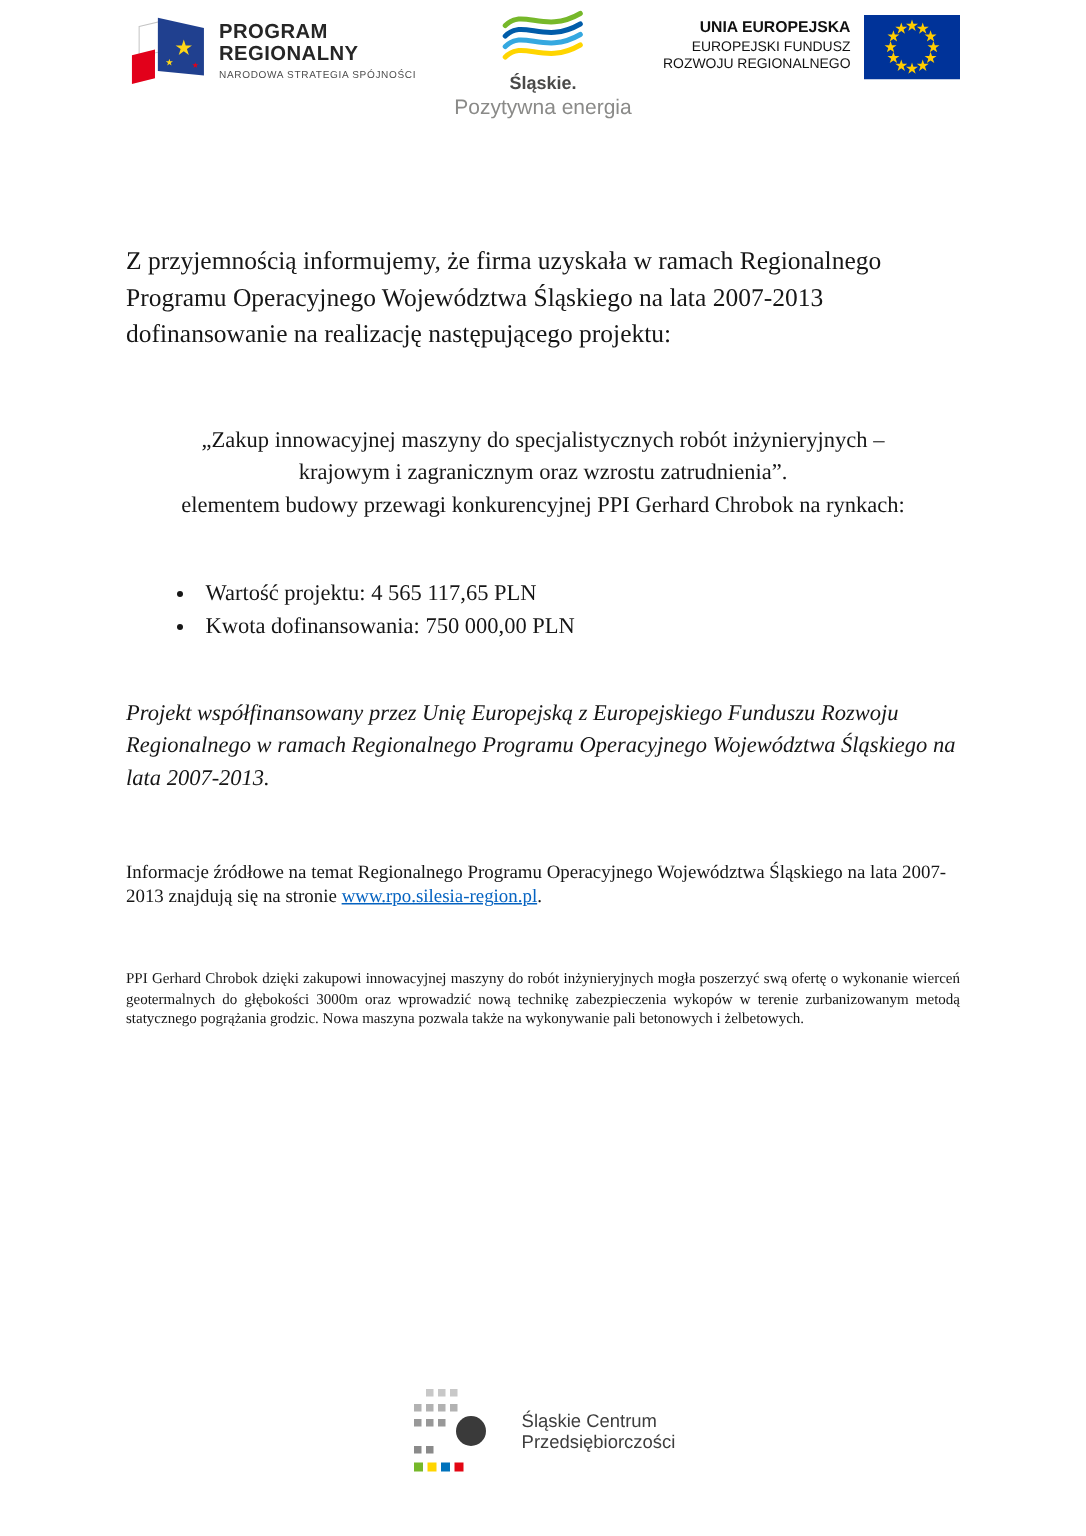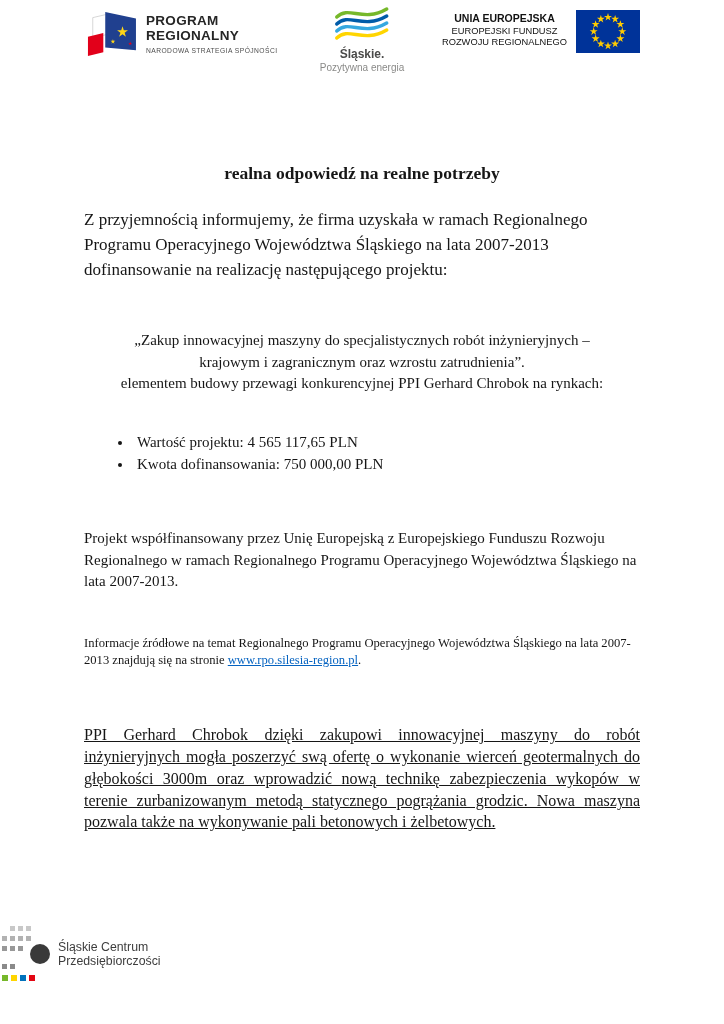--- a/index.html
+++ b/index.html
@@ -13,44 +13,44 @@
   
   .header { position:relative; height:84px; }
   .logo-left { position:absolute; left:84px; top:9px; display:flex; gap:8px; align-items:flex-start; }
   .nss-text { font-family:"Liberation Sans","DejaVu Sans",sans-serif; padding-top:5px; }
   .nss-line { font-size:13.5px; font-weight:700; line-height:1.08; color:#262626; letter-spacing:.3px; }
   .nss-sub  { font-size:6.7px; color:#4d4d4d; margin-top:4px; letter-spacing:.45px; }
 
   .logo-center { position:absolute; left:50%; top:4px; transform:translateX(-50%); text-align:center;
                  font-family:"Liberation Sans","DejaVu Sans",sans-serif; }
   .slaskie-name    { font-size:12px; font-weight:700; color:#4a4a49; margin-top:1px; }
-  .slaskie-tagline { font-size:10px; color:#8a8a88; margin-top:1px; }
+  .slaskie-tagline { font-size:14px; color:#8a8a88; margin-top:1px; }
 
   .logo-right { position:absolute; right:84px; top:10px; display:flex; gap:9px; align-items:flex-start; }
-  .eu-text  { font-family:"Liberation Sans","DejaVu Sans",sans-serif; text-align:center; padding-top:2px;margin-left:25px; }
+  .eu-text  { font-family:"Liberation Sans","DejaVu Sans",sans-serif; text-align:right; padding-top:2px;margin-left:25px; }
   .eu-line1 { font-size:10.5px; font-weight:700; color:#111; }
   .eu-line2 { font-size:9.3px; color:#111; margin-top:1.5px; }
 
   
   .main { padding:0 84px; }
   .title { margin-top:78px; text-align:center; font-size:17.5px; font-weight:700; line-height:1.28; }
   .title span { display:block; }
   .intro { margin-top:24px; font-size:17px; line-height:1.45; }
   .project-title { margin-top:48px; text-align:center; font-size:15px; font-weight:400; line-height:1.42; }
   .project-title span { display:block; }
   .bullets { margin-top:38px; padding-left:49px; font-size:15px; line-height:1.46; list-style:disc outside; }
   .bullets li { padding-left:4px; }
-  .cofinancing { margin-top:52px; font-size:15px; line-height:1.45; }
+  .cofinancing { margin-top:36px; font-size:15px; line-height:1.45;font-style:italic; }
   .info { margin-top:42px; font-size:12.6px; line-height:1.32; }
   .link { color:#0563c1; text-decoration:underline; cursor:pointer; }
-  .description { margin-top:56px; font-size:16px; line-height:1.36; text-align:justify;text-decoration:underline; }
+  .description { margin-top:40px; font-size:10px; line-height:1.36; text-align:justify; }
 
   
   .footer { position:absolute; top:926px; left:0; width:100%;
-            display:flex; align-items:center; gap:4px; }
+            display:flex; justify-content:center; align-items:center; gap:20px; }
   .scp-text { font-family:"Liberation Sans","DejaVu Sans",sans-serif; font-size:12.3px;
               line-height:1.18; color:#3d3d3d; }
 </style>
 </head>
 <body>
 
 <svg width="0" height="0" style="position:absolute" aria-hidden="true">
   <defs>
     <polygon id="star5" points="0,-1 0.2245,-0.309 0.951,-0.309 0.3633,0.118 0.5878,0.809 0,0.382 -0.5878,0.809 -0.3633,0.118 -0.951,-0.309 -0.2245,-0.309"></polygon>
   </defs>
@@ -110,21 +110,20 @@
           <use href="#star5" transform="translate(24.85,9.12) scale(4.2)"></use>
         </g>
       </svg>
     </div>
 
   </div>
 
   <div class="main">
 
     <h1 class="title">
-      <span>realna odpowiedź na realne potrzeby</span>
     </h1>
 
     <p class="intro">Z przyjemnością informujemy, że firma uzyskała w ramach Regionalnego Programu Operacyjnego Województwa Śląskiego na lata 2007-2013 dofinansowanie na realizację następującego projektu:</p>
 
     <p class="project-title">
       <span>„Zakup innowacyjnej maszyny do specjalistycznych robót inżynieryjnych –</span>
       <span>krajowym i zagranicznym oraz wzrostu zatrudnienia”.</span>
       <span>elementem budowy przewagi konkurencyjnej PPI Gerhard Chrobok na rynkach:</span>
     </p>
 

